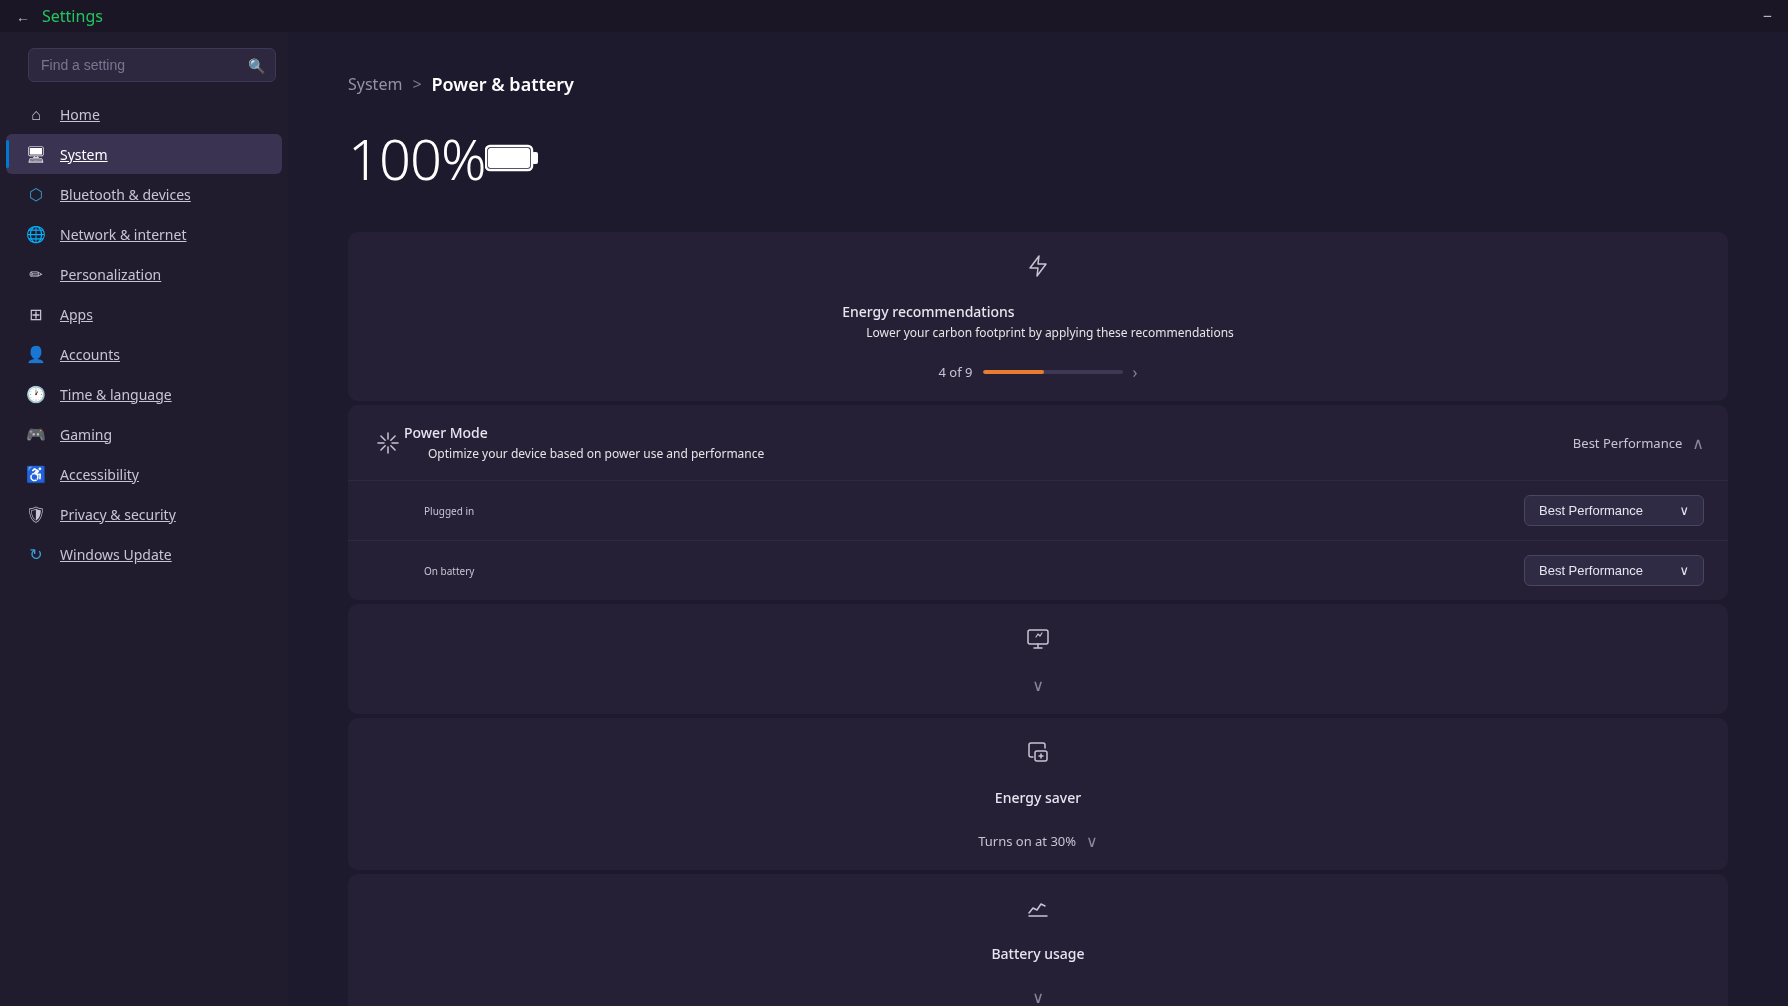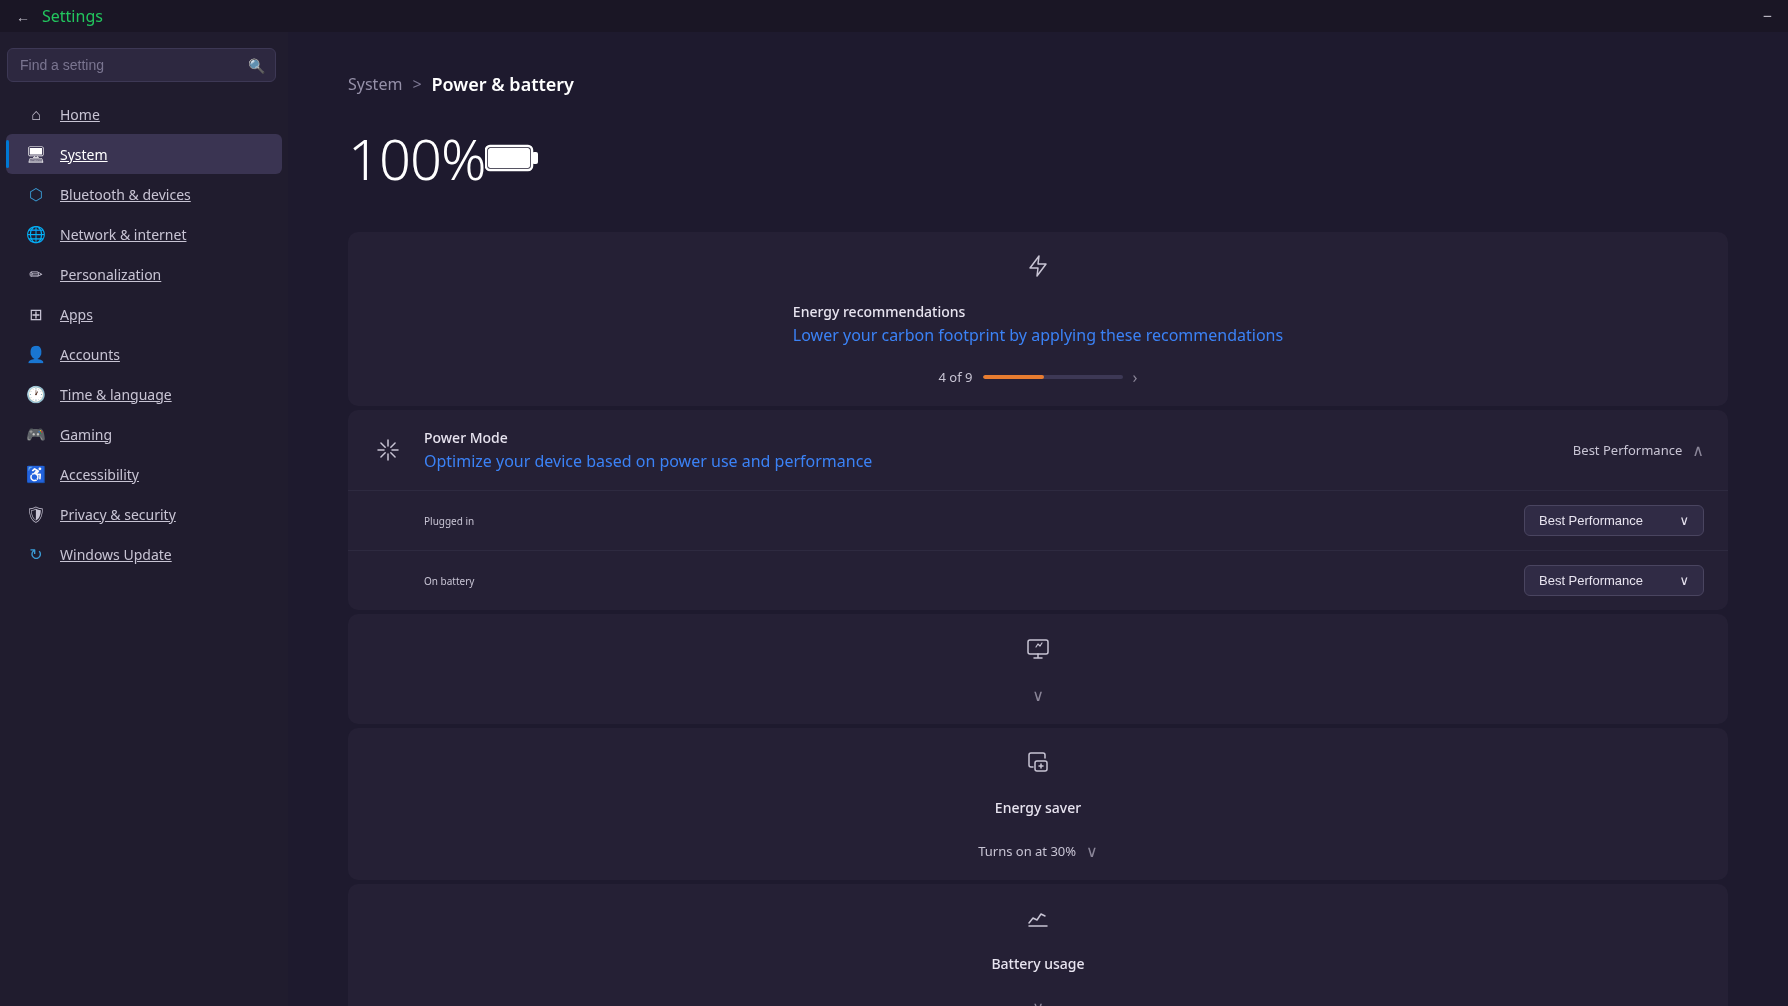--- a/index.html
+++ b/index.html
@@ -50,21 +50,21 @@
     .sidebar {
       width: 288px;
       background: #201c2e;
       display: flex;
       flex-direction: column;
       padding: 12px 0;
       flex-shrink: 0;
       overflow-y: auto;
     }
     .sidebar-search {
-      margin: 4px 12px 12px 7px;
+      margin: 4px 12px 12px 28px;
       position: relative;
     }
     .sidebar-search input {
       width: 100%;
       background: #2d2840;
       border: 1px solid #3d3855;
       border-radius: 6px;
       color: #c0bcc8;
       padding: 8px 36px 8px 12px;
       font-size: 14px;
@@ -172,21 +172,21 @@
       height: 32px;
       display: flex;
       align-items: center;
       justify-content: center;
       font-size: 20px;
       flex-shrink: 0;
       color: #c8c4d4;
     }
     .card-text { flex: 1; }
     .card-title { font-size: 14px; font-weight: 500; color: #e8e4f0; margin-bottom: 3px; }
-    .card-subtitle { font-size: 16px; color: #3b82f6; }
+    .card-subtitle { font-size: 12px; color: #e5e5e5; margin-left: 24px; }
     .card-right {
       display: flex;
       align-items: center;
       gap: 10px;
       color: #c8c4d4;
       font-size: 13px;
     }
     .card-chevron { font-size: 16px; color: #8a8598; }
     .progress-bar {
       width: 140px;
@@ -206,21 +206,20 @@
       background: #252035;
       border-radius: 10px;
       margin-bottom: 4px;
       overflow: hidden;
     }
     .power-mode-header {
       display: flex;
       align-items: center;
       padding: 18px 24px;
       cursor: pointer;
-      gap: 20px;
     }
     .power-mode-right {
       display: flex;
       align-items: center;
       gap: 10px;
       color: #c8c4d4;
       font-size: 13px;
     }
     .power-subrow {
       display: flex;

